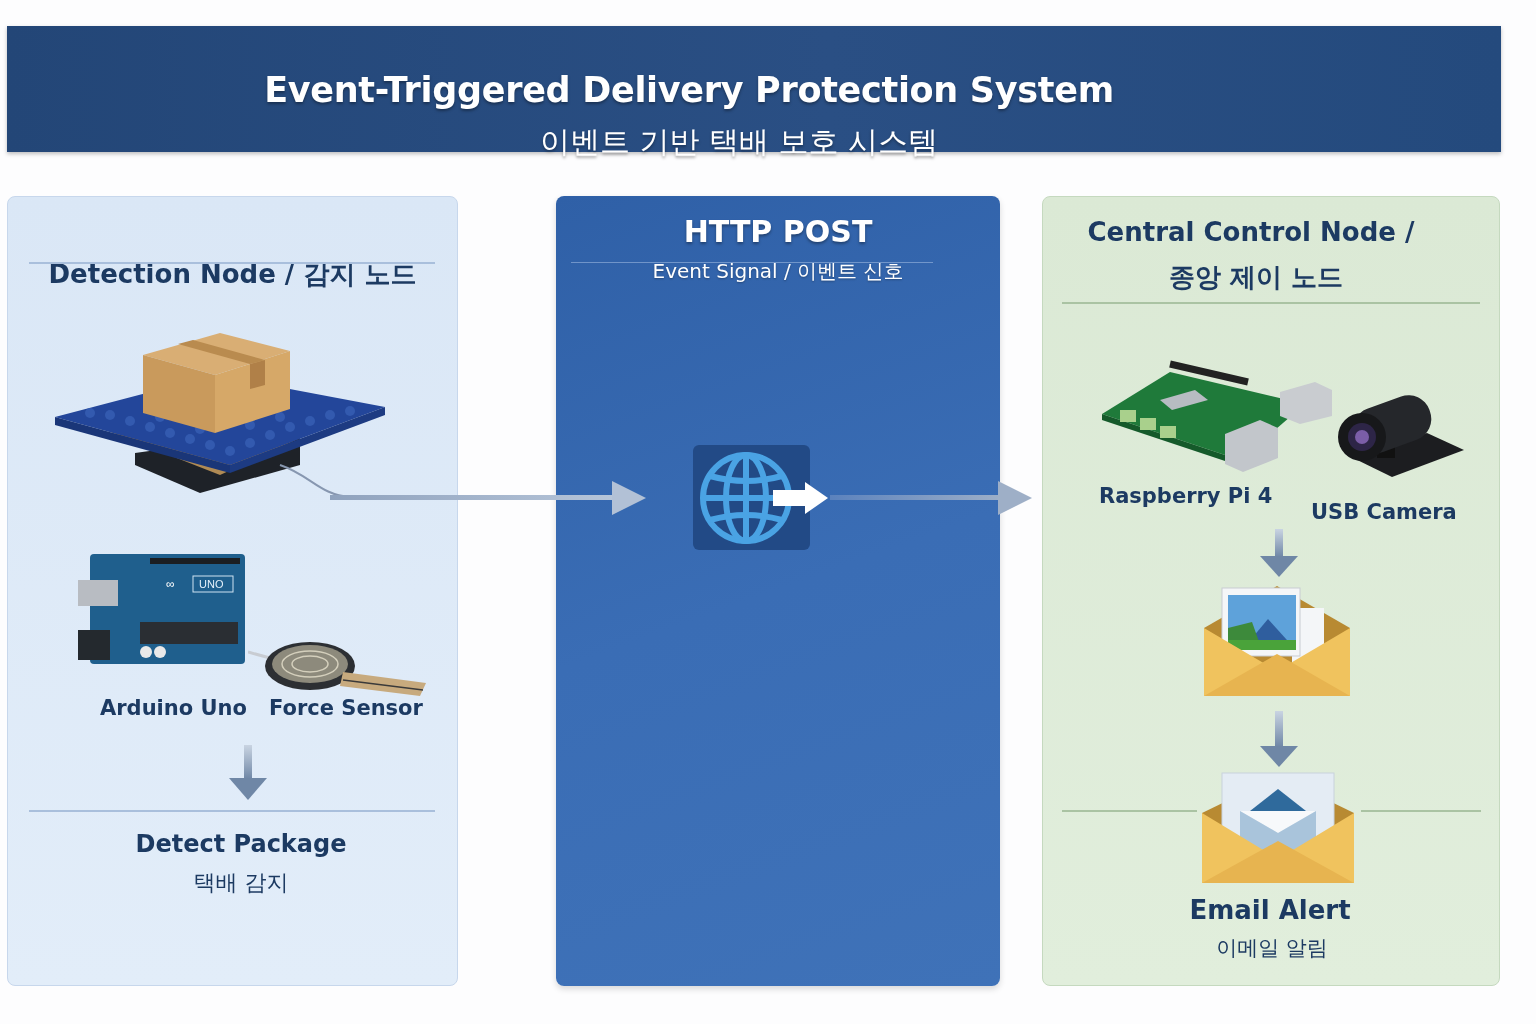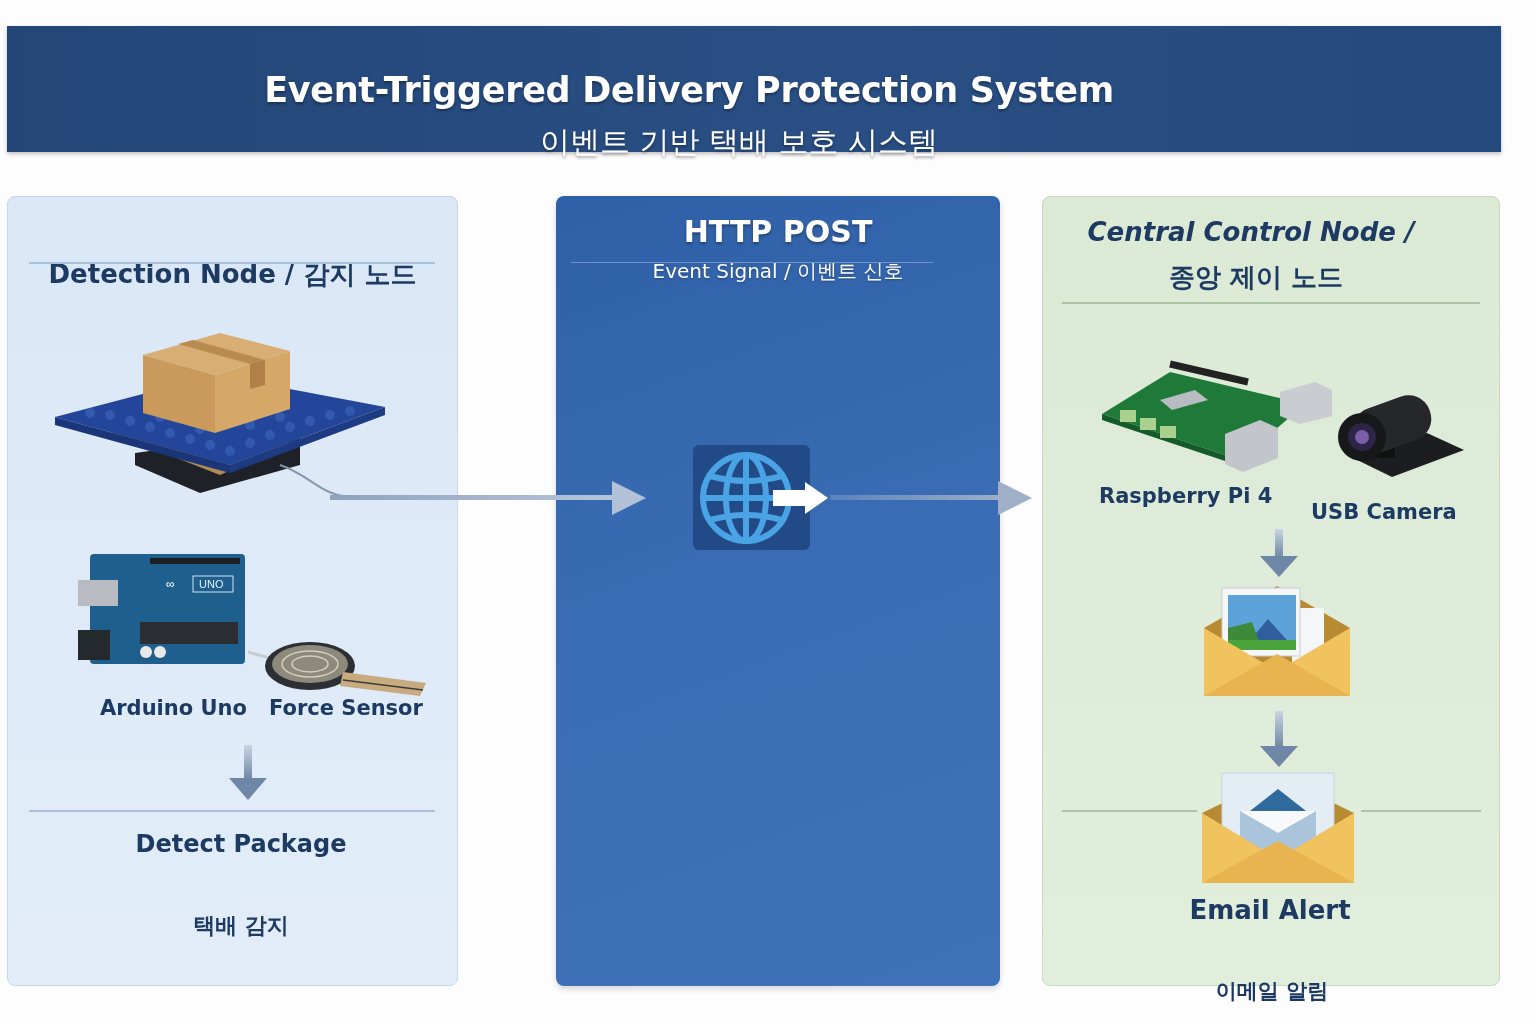--- a/index.html
+++ b/index.html
@@ -44,21 +44,21 @@
 
   .ptitle {
     position: absolute; left: 0; right: 0; text-align: center;
     color: #1c3a62; font-weight: bold; font-size: 26px;
   }
   .divider { position: absolute; height: 2px; }
 
   .label {
     position: absolute; color: #1c3a62; font-weight: bold; font-size: 21px; white-space: nowrap;
   }
-  .label-ko { font-weight: bold; margin-top: 43px; }
+  .label-ko { font-weight: normal; }
 
   .globe-box {
     position: absolute; left: 693px; top: 445px; width: 117px; height: 105px;
     background: #224a86; border-radius: 6px;
   }
   svg { display: block; }
   .abs { position: absolute; }
 </style>
 </head>
 <body>
@@ -201,21 +201,21 @@
       <line x1="48" y1="3" x2="48" y2="89"></line>
       <line x1="5" y1="46" x2="91" y2="46"></line>
       <path d="M12,24 Q48,34 84,24"></path>
       <path d="M12,68 Q48,58 84,68"></path>
     </g>
     <polygon points="75,38 107,38 107,30 130,46 107,62 107,54 75,54" fill="#ffffff"></polygon>
   </svg>
 </div>
 
 <div class="panel panel-right">
-  <div class="ptitle" style="top:20px; padding-right:40px;font-style:italic;">Central Control Node  /</div>
+  <div class="ptitle" style="top:20px; padding-right:40px;">Central Control Node  /</div>
   <div class="ptitle" style="top:63px; padding-right:30px;">종앙 제이 노드</div>
   <div class="divider" style="left:19px; width:418px; top:105px; background:#aac3a3;"></div>
   <div class="divider" style="left:19px; width:135px; top:613px; background:#aac3a3;"></div>
   <div class="divider" style="left:318px; width:120px; top:613px; background:#aac3a3;"></div>
 </div>
 
 <div class="abs" style="left:1100px; top:352px;">
   <svg width="235" height="120" viewBox="0 0 235 120">
     <polygon points="2,62 70,20 205,52 140,108" fill="#1f7a3a"></polygon>
     <polygon points="2,62 140,108 140,114 2,68" fill="#155a2a"></polygon>

